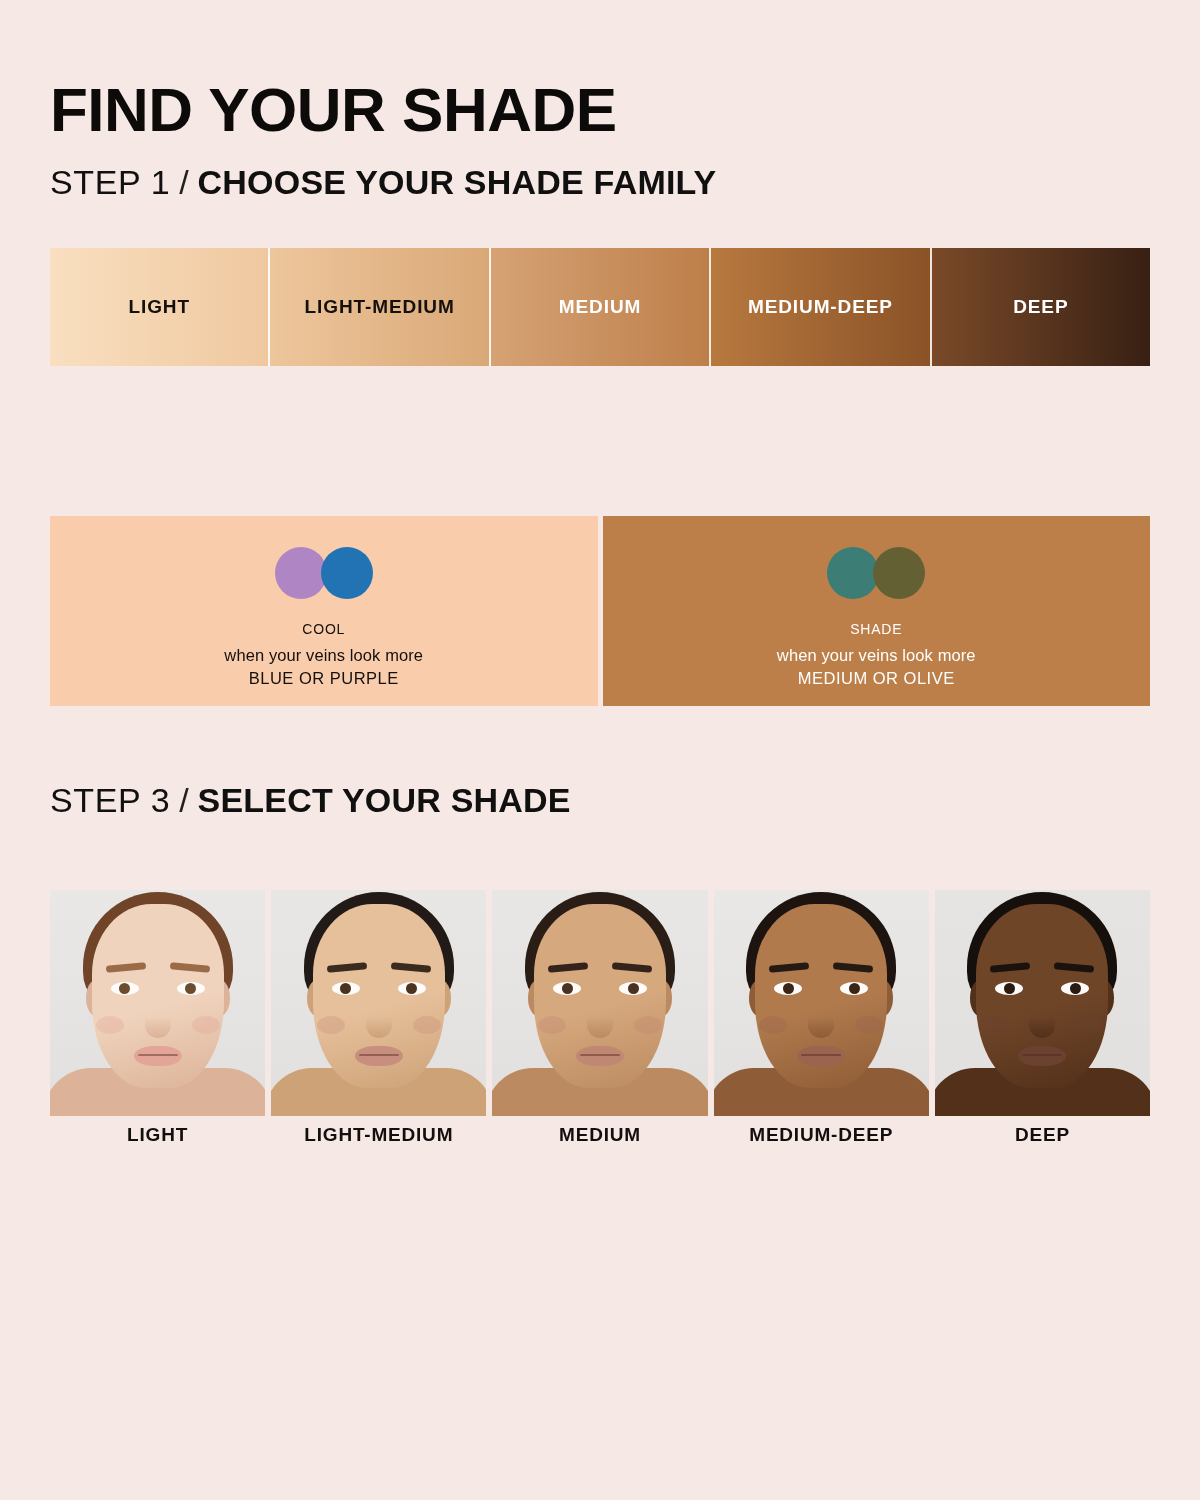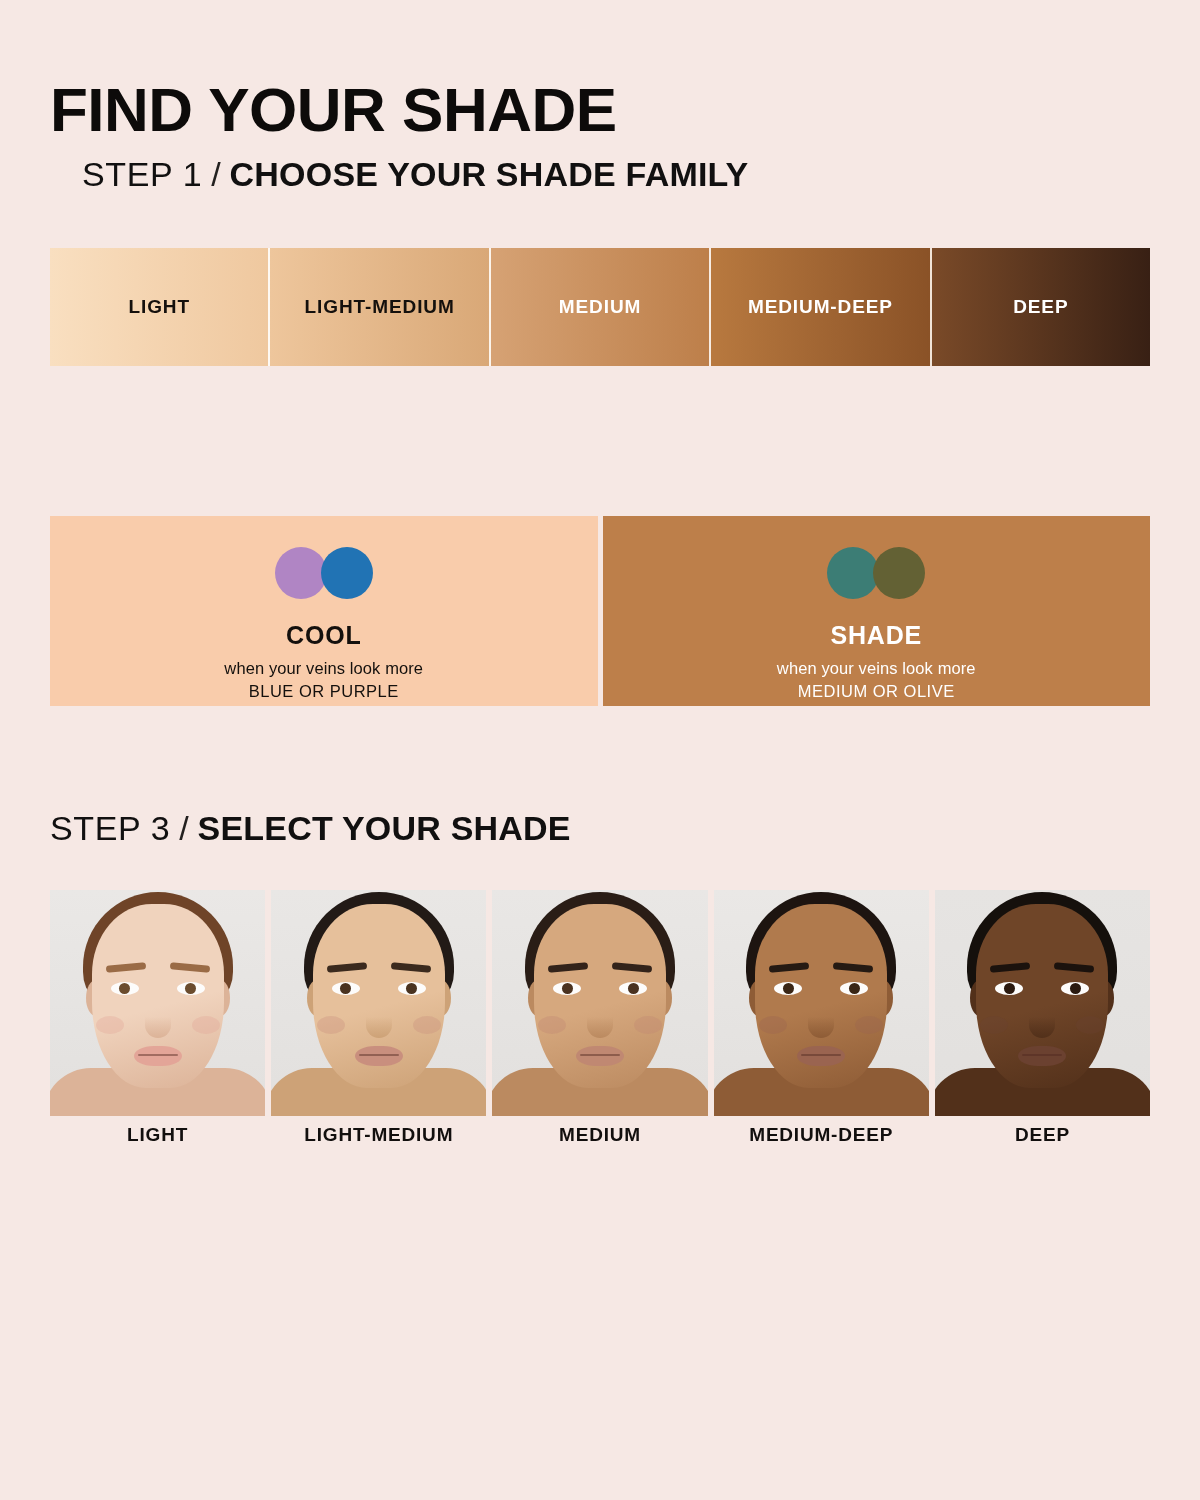--- a/index.html
+++ b/index.html
@@ -50,23 +50,23 @@
   }
   .step-head .slash {
     font-weight: 300;
     padding: 0 9px;
     color: #23201f;
   }
   .step-head .step-title {
     font-weight: bold;
     letter-spacing: 0.2px;
   }
-  #step1-head { top: 154px; margin-left: 32px; }
+  #step1-head { top: 162px; }
   #step2-head { top: 432px; }
-  #step3-head { top: 808px; }
+  #step3-head { top: 780px; }
 
   .step3-sub {
     position: absolute;
     left: 50px;
     top: 838px;
     font-size: 19px;
     font-weight: bold;
     letter-spacing: 0.1px;
     color: #141111;
     white-space: nowrap;
@@ -127,22 +127,22 @@
   .dot {
     width: 52px;
     height: 52px;
     border-radius: 50%;
   }
   .dot.d2 { margin-left: -6px; }
   .dot.d3 { margin-left: -16px; }
   .dot.mid { margin-left: -16px; opacity: 0.78; }
   .ut-name {
     margin-top: 20px;
-    font-size: 25px;
-    font-weight: bold;
+    font-size: 14px;
+    font-weight: normal;
     letter-spacing: 0.8px;
   }
   .ut-line1 {
     margin-top: 9px;
     font-size: 16.5px;
     letter-spacing: 0.1px;
   }
   .ut-line2 {
     margin-top: 4px;
     font-size: 16.5px;

